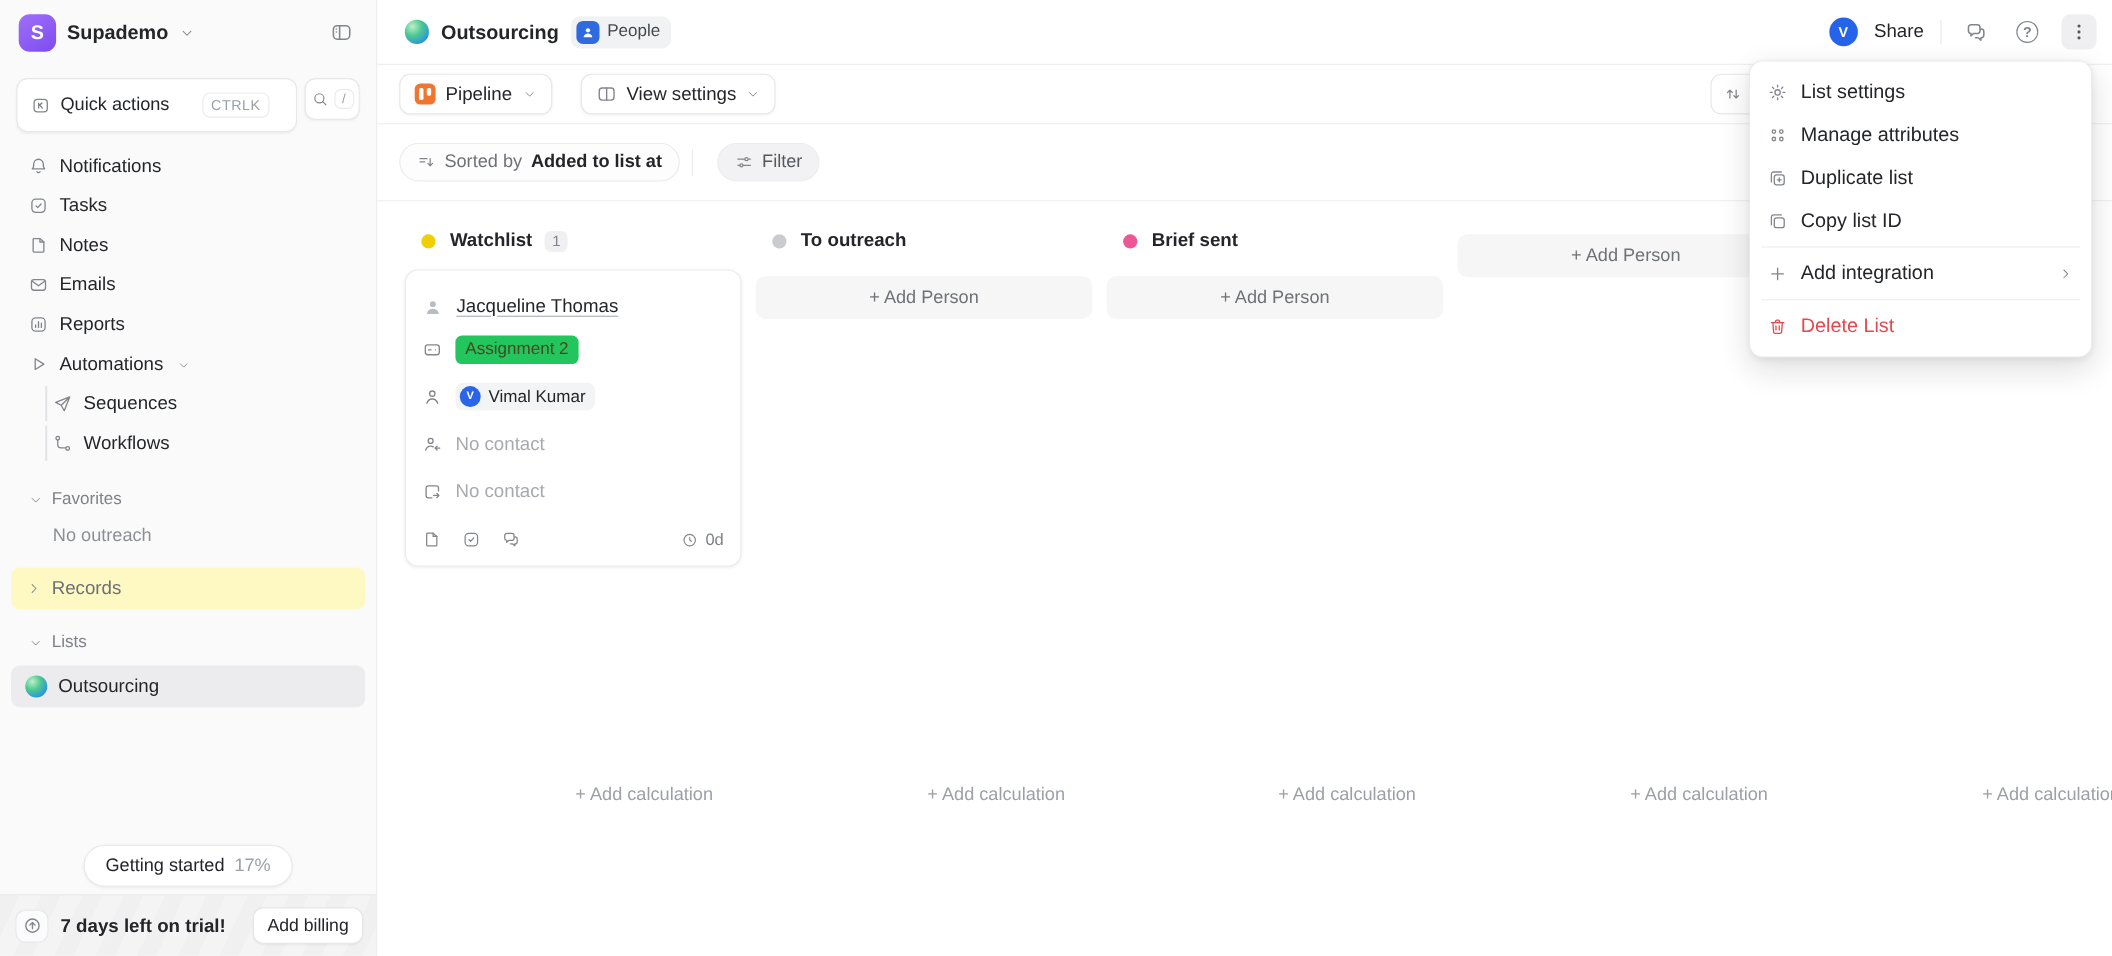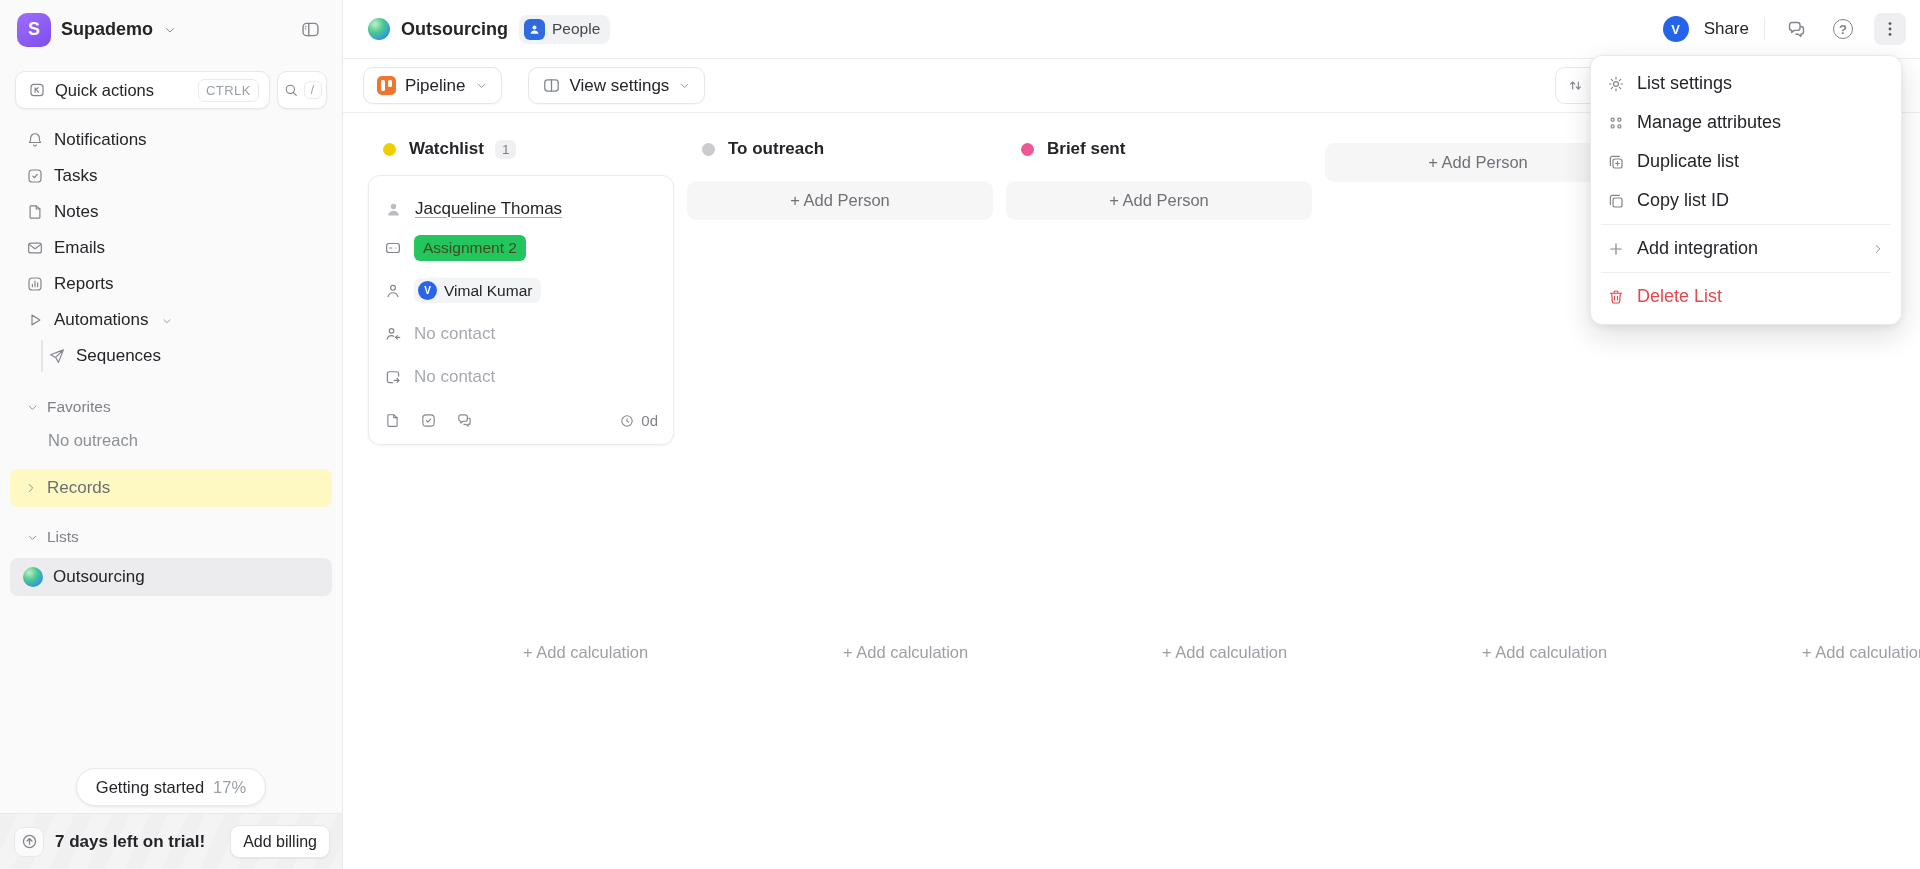--- a/index.html
+++ b/index.html
@@ -12,21 +12,21 @@
 
   
   .sidebar { position:absolute; left:0; top:0; width:343px; height:869px; background:#fafafa; border-right:1px solid #e9eaec; display:flex; flex-direction:column; }
   .sb-header { height:59px; flex:none; display:flex; align-items:center; padding:0 17px; gap:10px; }
   .ws-logo { width:34px; height:34px; border-radius:10px; background:linear-gradient(145deg,#a16ef8,#7c4df0); color:#fff; font-size:18px; font-weight:700; display:flex; align-items:center; justify-content:center; flex:none; }
   .ws-name { font-size:18px; font-weight:600; }
   .sb-header .chev { margin-left:0px; }
   .panel-toggle { margin-left:auto; width:30px; height:30px; display:flex; align-items:center; justify-content:center; border-radius:8px; cursor:pointer; }
 
   .sb-searchrow { flex:none; display:flex; gap:7px; margin:12px 15px 0 15px; }
-  .qa-pill { flex:1; height:38px; background:#fff; border:1px solid #e7e8ea; border-radius:10px; box-shadow:0 1px 2px rgba(20,20,25,.05); display:flex; align-items:center; padding:0 10px 0 12px; gap:9px; cursor:pointer; }
+  .qa-pill { flex:1; height:49px; background:#fff; border:1px solid #e7e8ea; border-radius:10px; box-shadow:0 1px 2px rgba(20,20,25,.05); display:flex; align-items:center; padding:0 24px 0 12px; gap:9px; cursor:pointer; }
   .qa-label { font-size:16.5px; font-weight:500; color:#232529; }
   .qa-kbd { margin-left:auto; border:1px solid #e9eaec; border-radius:7px; padding:3px 7px; font-size:13px; color:#9aa0a7; letter-spacing:.5px; }
   .search-pill { width:50px; height:38px; background:#fff; border:1px solid #e7e8ea; border-radius:10px; box-shadow:0 1px 2px rgba(20,20,25,.05); display:flex; align-items:center; justify-content:center; gap:5px; cursor:pointer; }
   .slash-kbd { border:1px solid #e9eaec; border-radius:6px; width:18px; height:18px; font-size:12px; color:#9aa0a7; display:flex; align-items:center; justify-content:center; }
 
   .sb-nav { flex:none; margin-top:13px; padding:0 10px; }
   .nav-item { height:36px; display:flex; align-items:center; gap:10px; padding:0 7px 0 16px; border-radius:8px; cursor:pointer; position:relative; }
   .nav-item .lbl { font-size:17px; font-weight:500; color:#232529; }
   .nav-item.sub { padding-left:38px; }
   .nav-item.sub::before { content:""; position:absolute; left:31px; top:2px; bottom:2px; width:1.5px; background:#e4e5e8; }
@@ -203,20 +203,28 @@
             <svg class="ic" width="12" height="12" viewBox="0 0 24 24">
               <path d="M6 9.5l6 6 6-6"></path>
             </svg>
           </span>
       </div>
       <div class="nav-item sub">
         <svg class="ic" width="18" height="18" viewBox="0 0 24 24">
             <path d="M20.5 3.8L10.2 13.9M20.5 3.8l-6.6 16.7-3.7-6.6-6.7-3.6z"></path>
           </svg>
         <span class="lbl">Sequences</span>
+      </div>
+      <div class="nav-item sub">
+        <svg class="ic" width="18" height="18" viewBox="0 0 24 24">
+            <circle cx="6" cy="5.8" r="2.2"></circle>
+            <circle cx="18" cy="18.2" r="2.2"></circle>
+            <path d="M6 8v5.5a4 4 0 0 0 4 4h5.5"></path>
+          </svg>
+        <span class="lbl">Workflows</span>
       </div>
     </div>
 
     <div class="sec-head" style="margin-top:15px;">
       <svg class="ic" width="13" height="13" viewBox="0 0 24 24">
           <path d="M6 9.5l6 6 6-6"></path>
         </svg>
       <span class="lbl">Favorites</span>
     </div>
     <div class="muted-row">No outreach</div>
@@ -314,20 +322,40 @@
           </svg>
       </div>
       <div class="hidden-pill">
         <svg class="ic" width="17" height="17" viewBox="0 0 24 24">
             <path d="M8 17V7M5 10l3-3 3 3"></path>
             <path d="M16 7v10M13 14l3 3 3-3"></path>
           </svg>
       </div>
     </div>
 
+    <div class="m-sortbar">
+      <div class="sort-pill">
+        <svg class="ic" width="17" height="17" viewBox="0 0 24 24">
+            <path d="M4 7.5h9M4 11.5h6"></path>
+            <path d="M17 7.5v9M14 13.5l3 3 3-3"></path>
+          </svg>
+        <span class="gray">Sorted by</span>
+        <span class="val">Added to list at</span>
+      </div>
+      <span class="sort-vdiv"></span>
+      <div class="filter-pill">
+        <svg class="ic" width="17" height="17" viewBox="0 0 24 24">
+            <path d="M4 8h9M17.5 8H20"></path>
+            <circle cx="15" cy="8" r="2"></circle>
+            <path d="M4 16h2.5M11 16h9"></path>
+            <circle cx="8.5" cy="16" r="2"></circle>
+          </svg>
+        <span class="lbl">Filter</span>
+      </div>
+    </div>
 
     <div class="board">
       <div class="cols">
 
         <div class="col">
           <div class="col-head">
             <span class="dot" style="background: rgb(238, 207, 5);"></span>
             <span class="col-name">Watchlist</span>
             <span class="col-count">1</span>
           </div>

